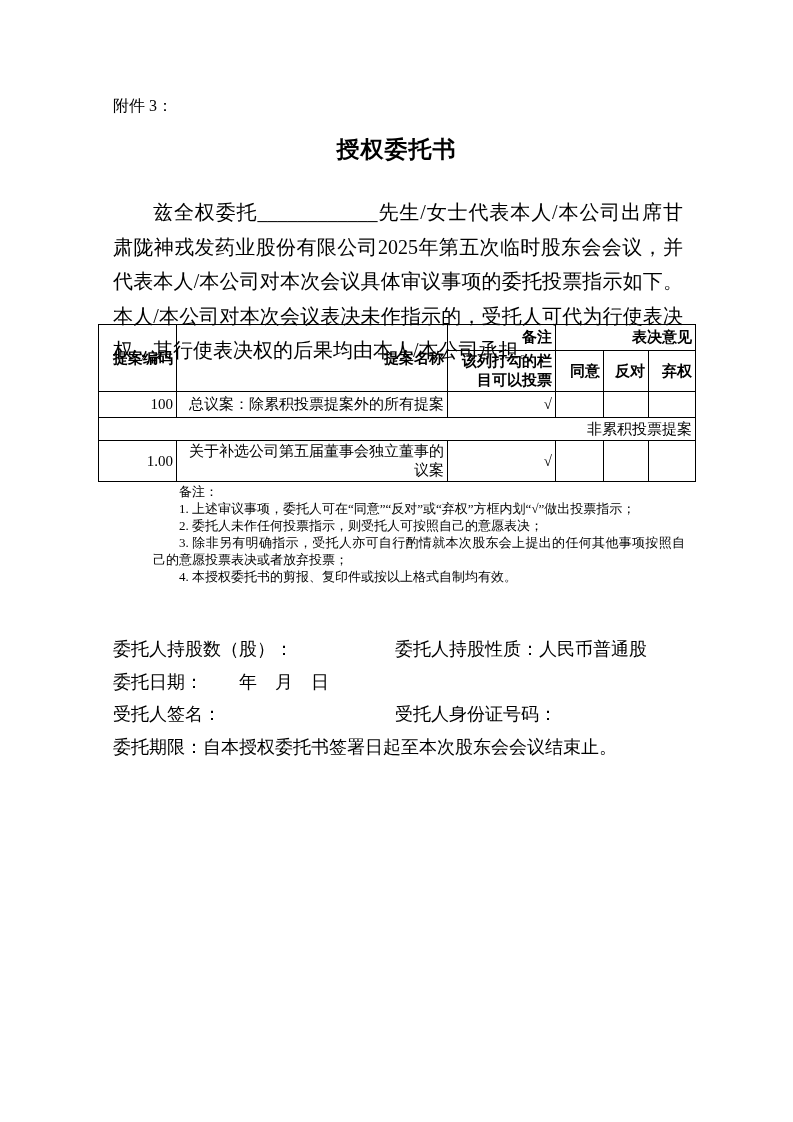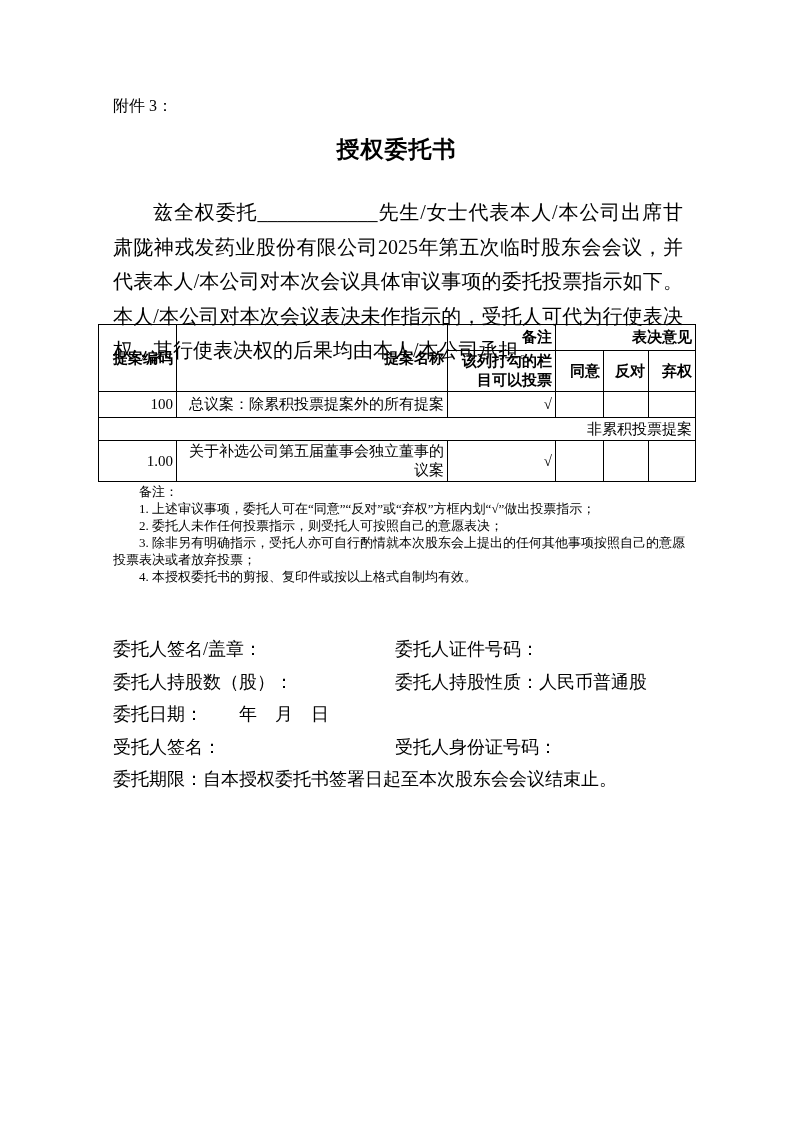--- a/index.html
+++ b/index.html
@@ -38,21 +38,21 @@
     text-align:right; vertical-align:middle;
     padding:1px 3px; line-height:19px;
   }
   table.vote-table tr.hdr td { font-weight:bold; }
   table.vote-table td.name-cell { text-align:right; padding-left:7px; }
   .notes {
     position:absolute; left:113px; top:483px; width:572px;
     font-size:13px; line-height:17px;
     text-align:justify;
   }
-  .notes p { text-indent:26px; }
+  .notes p { text-indent:26px;margin-left:40px; }
   .sig {
     position:absolute; left:113px; top:637px; width:600px;
     font-size:18px;
   }
   .sig-row { display:flex; height:32.5px; }
   .sig-left { display:inline-block; width:282px; flex:0 0 282px; }
   .sig-right { display:inline-block; }
   .pre { white-space:pre; }
 </style>
 </head>
@@ -113,24 +113,20 @@
   <div class="notes">
     <p>备注：</p>
     <p>1. 上述审议事项，委托人可在“同意”“反对”或“弃权”方框内划“√”做出投票指示；</p>
     <p>2. 委托人未作任何投票指示，则受托人可按照自己的意愿表决；</p>
     <p>3. 除非另有明确指示，受托人亦可自行酌情就本次股东会上提出的任何其他事项按照自己的意愿投票表决或者放弃投票；</p>
     <p>4. 本授权委托书的剪报、复印件或按以上格式自制均有效。</p>
   </div>
 
   <div class="sig">
     <div class="sig-row">
-      <span class="sig-left">委托人签名/盖章：</span>
-      <span class="sig-right">委托人证件号码：</span>
-    </div>
-    <div class="sig-row">
       <span class="sig-left">委托人持股数（股）：</span>
       <span class="sig-right">
         <span>委托人持股性质：</span><span>人民币普通股</span>
       </span>
     </div>
     <div class="sig-row">
       <span class="sig-left pre">委托日期：　　年　月　日</span>
     </div>
     <div class="sig-row">
       <span class="sig-left">受托人签名：</span>

